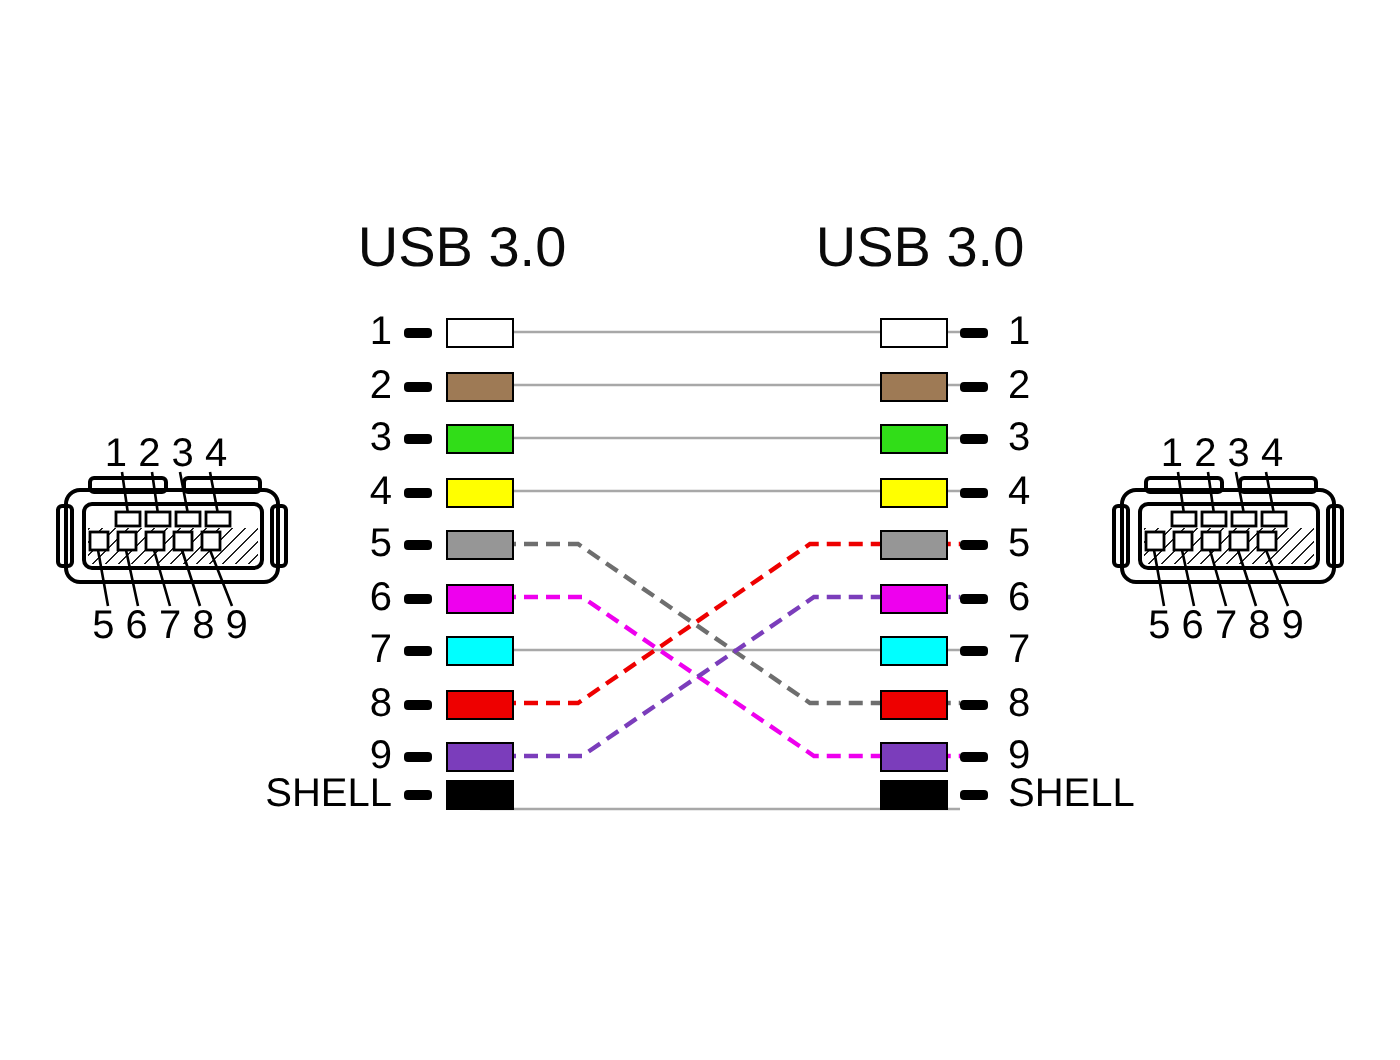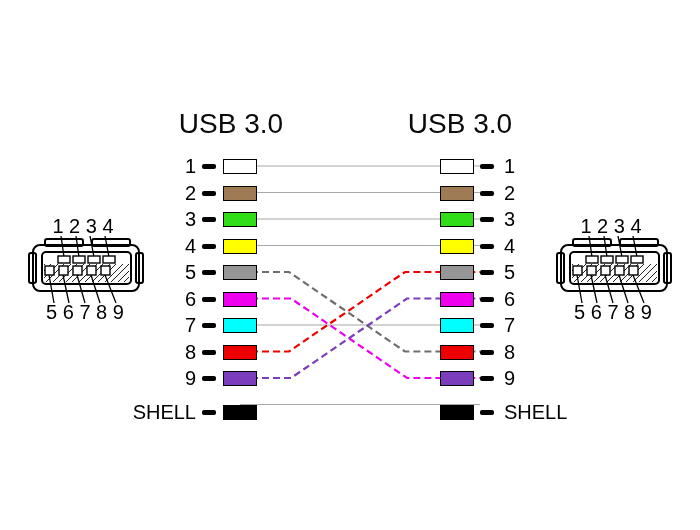--- a/index.html
+++ b/index.html
@@ -167,20 +167,20 @@
   <span class="lbl r">8</span>
 </div>
 <div class="row" style="top:366px">
   <span class="lbl l">9</span>
   <span class="dash l"></span>
   <span class="pbox l" style="background: rgb(123, 61, 187);"></span>
   <span class="pbox r" style="background: rgb(123, 61, 187);"></span>
   <span class="dash r"></span>
   <span class="lbl r">9</span>
 </div>
-<div class="row" style="top:400px">
+<div class="row" style="top:385px">
   <span class="lbl l">SHELL</span>
   <span class="dash l"></span>
   <span class="pbox l" style="background: rgb(0, 0, 0);"></span>
   <span class="pbox r" style="background: rgb(0, 0, 0);"></span>
   <span class="dash r"></span>
   <span class="lbl r">SHELL</span>
 </div>
 
 </body></html>

